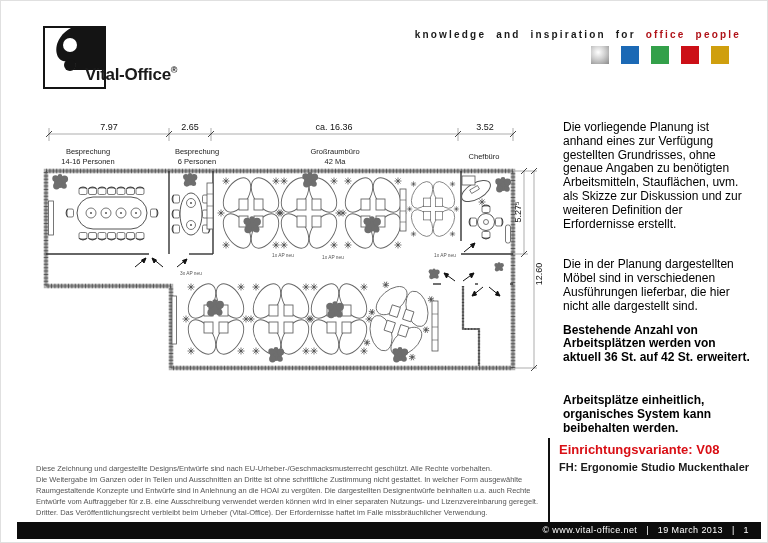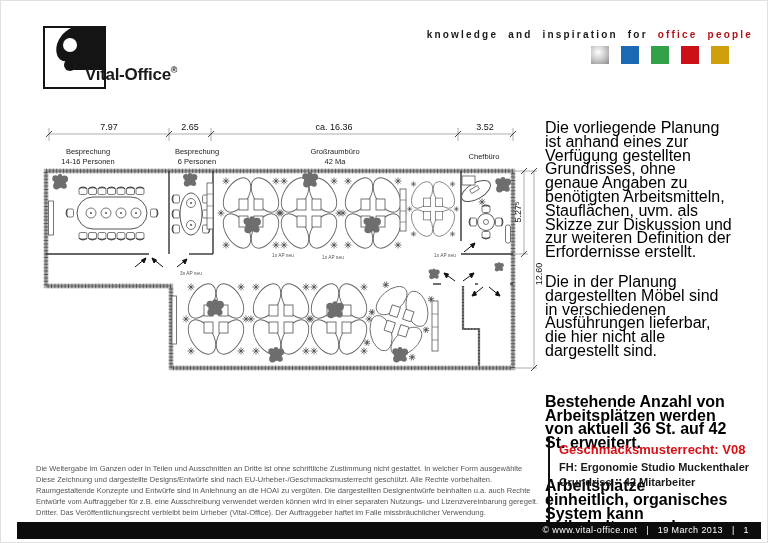--- a/index.html
+++ b/index.html
@@ -5,31 +5,31 @@
   html,body{margin:0;padding:0;background:#f2f2f2;}
   .page{position:relative;width:768px;height:543px;background:#ffffff;
         font-family:"Liberation Sans",sans-serif;overflow:hidden;
         border:1px solid #e0e0e0;box-sizing:border-box;}
   
   .logo-box{position:absolute;left:42px;top:25px;width:63px;height:63px;
             border:2px solid #141414;background:#fff;box-sizing:border-box;}
   .logo-text{position:absolute;left:64px;top:64px;font-size:17px;font-weight:bold;
              color:#1a1a1a;letter-spacing:-0.3px;margin-left:20px;}
   .logo-text sup{font-size:9px;}
-  .tagline{position:absolute;top:28px;right:14px;font-size:10px;font-weight:bold;
+  .tagline{position:absolute;top:28px;right:26px;font-size:10px;font-weight:bold;
            letter-spacing:2.2px;word-spacing:5px;color:#1a1a1a;white-space:nowrap;}
   .tagline .red{color:#b01218;}
   .squares{position:absolute;top:45px;right:38px;display:flex;gap:12px;}
   .sq{width:18px;height:18px;}
   
-  .notes{position:absolute;left:544px;top:120px;width:188px;font-size:16px;
+  .notes{position:absolute;left:562px;top:120px;width:188px;font-size:12px;
          line-height:13.8px;color:#000;}
   .notes p{margin:0 0 0 0;}
-  .notes p.gap1{margin-top:16px;}
-  .notes p.gap2{margin-top:37px;}
+  .notes p.gap1{margin-top:27px;}
+  .notes p.gap2{margin-top:10px;}
   .notes p.gap3{margin-top:29px;}
   .notes p.bold{font-weight:bold;}
   
   .proj-rule{position:absolute;left:547px;top:437px;width:2px;height:84px;background:#111;}
   .project{position:absolute;left:558px;top:441px;width:202px;}
   .project .title{font-size:13px;font-weight:bold;color:#d90f15;margin-bottom:3px;}
   .project .line{font-size:11px;font-weight:bold;color:#1a1a1a;line-height:14.5px;}
   
   .disclaimer{position:absolute;left:35px;top:462px;width:505px;font-size:7.5px;
               line-height:11px;color:#555;}
@@ -313,31 +313,30 @@
 
   <div class="notes">
     <p>Die vorliegende Planung ist anhand eines zur Verfügung gestellten Grundrisses, ohne genaue Angaben zu benötigten Arbeitsmitteln, Stauflächen, uvm. als Skizze zur Diskussion und zur weiteren Definition der Erfordernisse erstellt.</p>
     <p class="gap1">Die in der Planung dargestellten Möbel sind in verschiedenen Ausführungen lieferbar, die hier nicht alle dargestellt sind.</p>
     <p class="gap2 bold">Bestehende Anzahl von Arbeitsplätzen werden von aktuell 36 St. auf 42 St. erweitert.</p>
     <p class="gap3 bold">Arbeitsplätze einheitlich, organisches System kann beibehalten werden.</p>
   </div>
 
   <div class="proj-rule"></div>
   <div class="project">
-    <div class="title">Geschmacksmusterrecht: V08</div>
+    <div class="title">Einrichtungsvariante: V08</div>
     <div class="line">FH: Ergonomie Studio Muckenthaler</div>
-    <div class="line">Grundriss – 42 Mitarbeiter</div>
   </div>
 
   <div class="disclaimer">
+    <div>Diese Zeichnung und dargestellte Designs/Entwürfe sind nach EU-Urheber-/Geschmacksmusterrecht geschützt. Alle Rechte vorbehalten.</div>
     <div>Die Weitergabe im Ganzen oder in Teilen und Ausschnitten an Dritte ist ohne schriftliche Zustimmung nicht gestattet. In welcher Form ausgewählte</div>
-    <div>Diese Zeichnung und dargestellte Designs/Entwürfe sind nach EU-Urheber-/Geschmacksmusterrecht geschützt. Alle Rechte vorbehalten.</div>
     <div>Raumgestaltende Konzepte und Entwürfe sind in Anlehnung an die HOAI zu vergüten. Die dargestellten Designentwürfe beinhalten u.a. auch Rechte</div>
     <div>Entwürfe vom Auftraggeber für z.B. eine Ausschreibung verwendet werden können wird in einer separaten Nutzungs- und Lizenzvereinbarung geregelt.</div>
-    <div>Dritter. Das Veröffentlichungsrecht verbleibt beim Urheber (Vital-Office). Der Auftraggeber haftet im Falle missbräuchlicher Verwendung.</div>
+    <div>Dritter. Das Veröffentlichungsrecht verbleibt beim Urheber (Vital-Office). Der Erfordernisse haftet im Falle missbräuchlicher Verwendung.</div>
   </div>
 
   <div class="footer-bar">
     <span>© www.vital-office.net</span>
     <span class="sep">|</span>
     <span>19 March 2013</span>
     <span class="sep">|</span>
     <span>1</span>
   </div>
 

